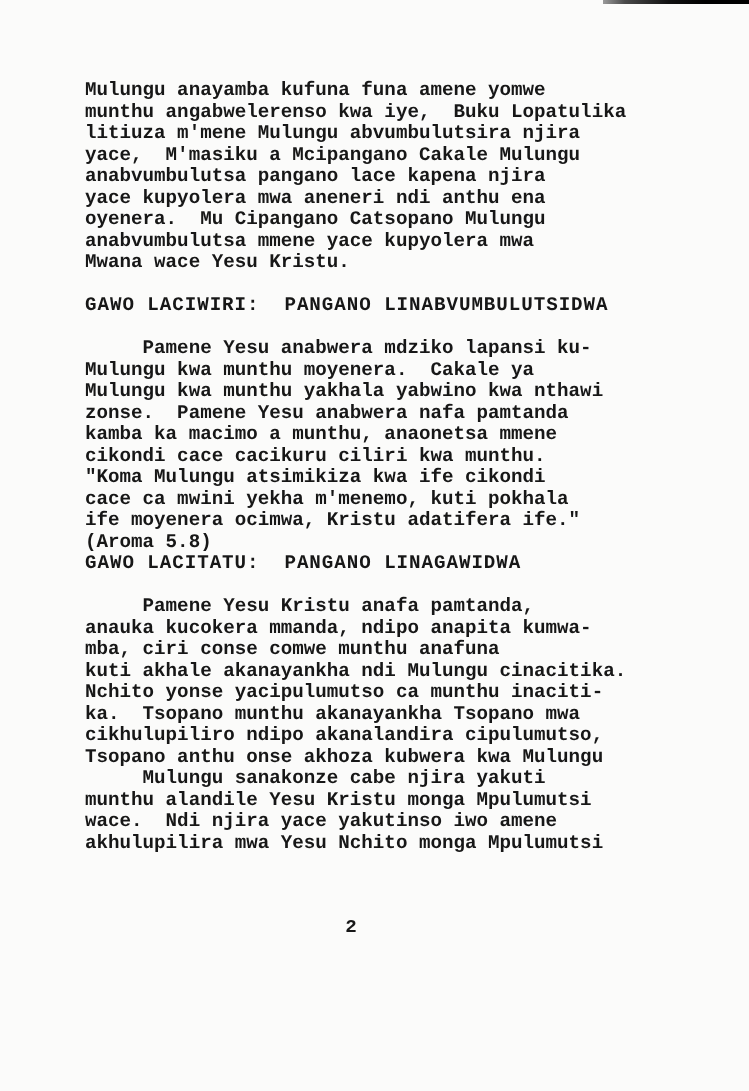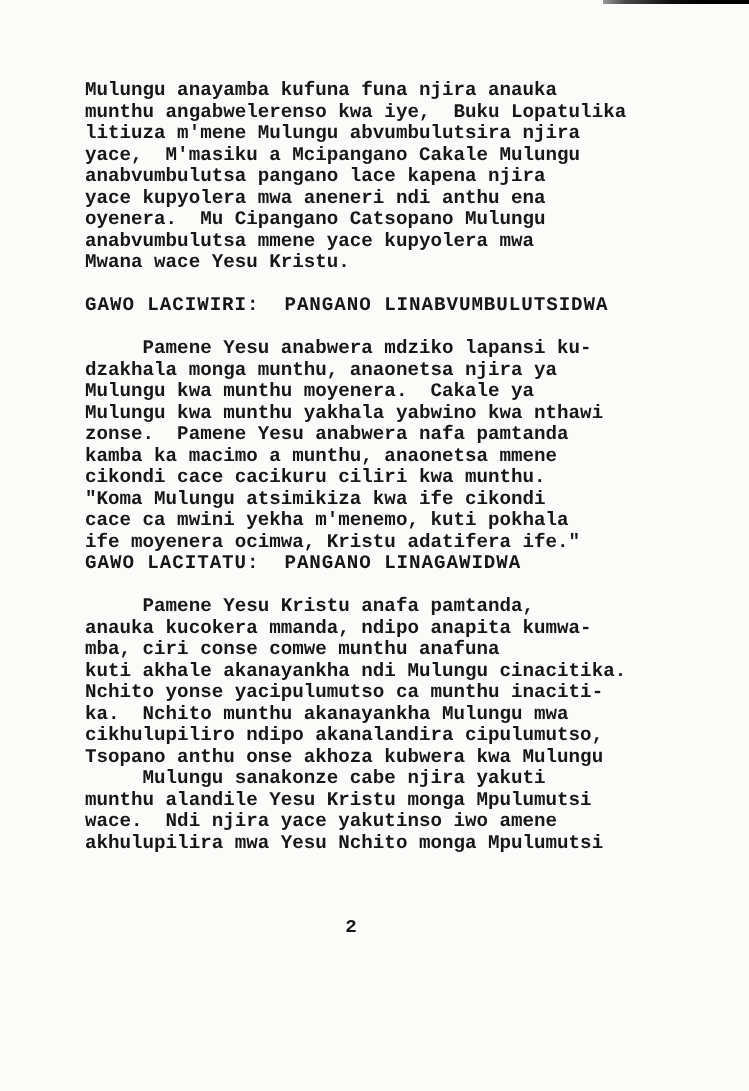--- a/index.html
+++ b/index.html
@@ -61,50 +61,50 @@
     font-weight: 700;
     color: var(--ink);
   }
 </style>
 </head>
 <body>
 
 <div class="page">
   <div class="scan-bar"></div>
   <div class="page-text">
-      <div class="line">Mulungu anayamba kufuna funa njira anauka</div>
+      <div class="line">Mulungu anayamba kufuna funa amene yomwe</div>
       <div class="line">munthu angabwelerenso kwa iye,  Buku Lopatulika</div>
       <div class="line">litiuza m'mene Mulungu abvumbulutsira njira</div>
       <div class="line">yace,  M'masiku a Mcipangano Cakale Mulungu</div>
       <div class="line">anabvumbulutsa pangano lace kapena njira</div>
       <div class="line">yace kupyolera mwa aneneri ndi anthu ena</div>
       <div class="line">oyenera.  Mu Cipangano Catsopano Mulungu</div>
       <div class="line">anabvumbulutsa mmene yace kupyolera mwa</div>
       <div class="line">Mwana wace Yesu Kristu.</div>
       <div class="line">&nbsp;</div>
       <div class="line heading">GAWO LACIWIRI:  PANGANO LINABVUMBULUTSIDWA</div>
       <div class="line">&nbsp;</div>
       <div class="line">     Pamene Yesu anabwera mdziko lapansi ku-</div>
-      <div class="line">dzakhala monga munthu, anaonetsa njira ya</div>
       <div class="line">Mulungu kwa munthu moyenera.  Cakale ya</div>
       <div class="line">Mulungu kwa munthu yakhala yabwino kwa nthawi</div>
       <div class="line">zonse.  Pamene Yesu anabwera nafa pamtanda</div>
       <div class="line">kamba ka macimo a munthu, anaonetsa mmene</div>
       <div class="line">cikondi cace cacikuru ciliri kwa munthu.</div>
       <div class="line">"Koma Mulungu atsimikiza kwa ife cikondi</div>
       <div class="line">cace ca mwini yekha m'menemo, kuti pokhala</div>
       <div class="line">ife moyenera ocimwa, Kristu adatifera ife."</div>
+      <div class="line">(Aroma 5.8)</div>
       <div class="line heading">GAWO LACITATU:  PANGANO LINAGAWIDWA</div>
       <div class="line">&nbsp;</div>
       <div class="line">     Pamene Yesu Kristu anafa pamtanda,</div>
       <div class="line">anauka kucokera mmanda, ndipo anapita kumwa-</div>
       <div class="line">mba, ciri conse comwe munthu anafuna</div>
       <div class="line">kuti akhale akanayankha ndi Mulungu cinacitika.</div>
       <div class="line">Nchito yonse yacipulumutso ca munthu inaciti-</div>
-      <div class="line">ka.  Nchito munthu akanayankha Mulungu mwa</div>
+      <div class="line">ka.  Tsopano munthu akanayankha Tsopano mwa</div>
       <div class="line">cikhulupiliro ndipo akanalandira cipulumutso,</div>
       <div class="line">Tsopano anthu onse akhoza kubwera kwa Mulungu</div>
       <div class="line">     Mulungu sanakonze cabe njira yakuti</div>
       <div class="line">munthu alandile Yesu Kristu monga Mpulumutsi</div>
       <div class="line">wace.  Ndi njira yace yakutinso iwo amene</div>
       <div class="line">akhulupilira mwa Yesu Nchito monga Mpulumutsi</div>
     </div>
   <div class="page-number">2</div>
 </div>
 

